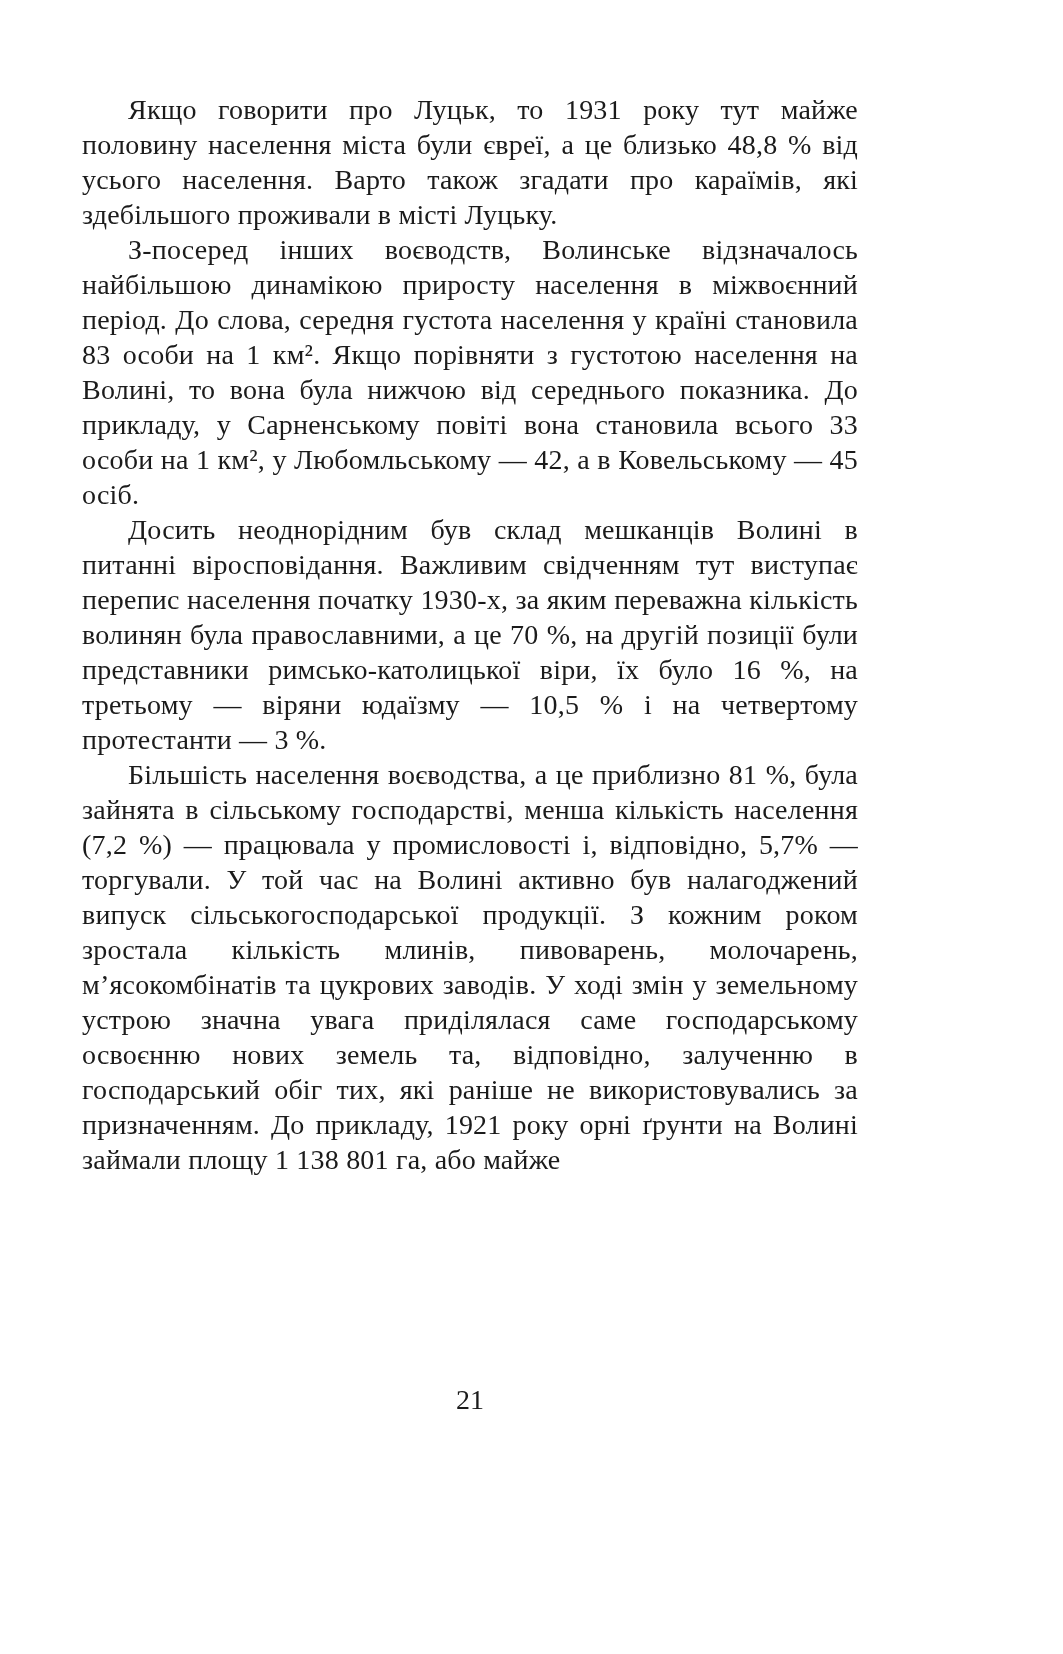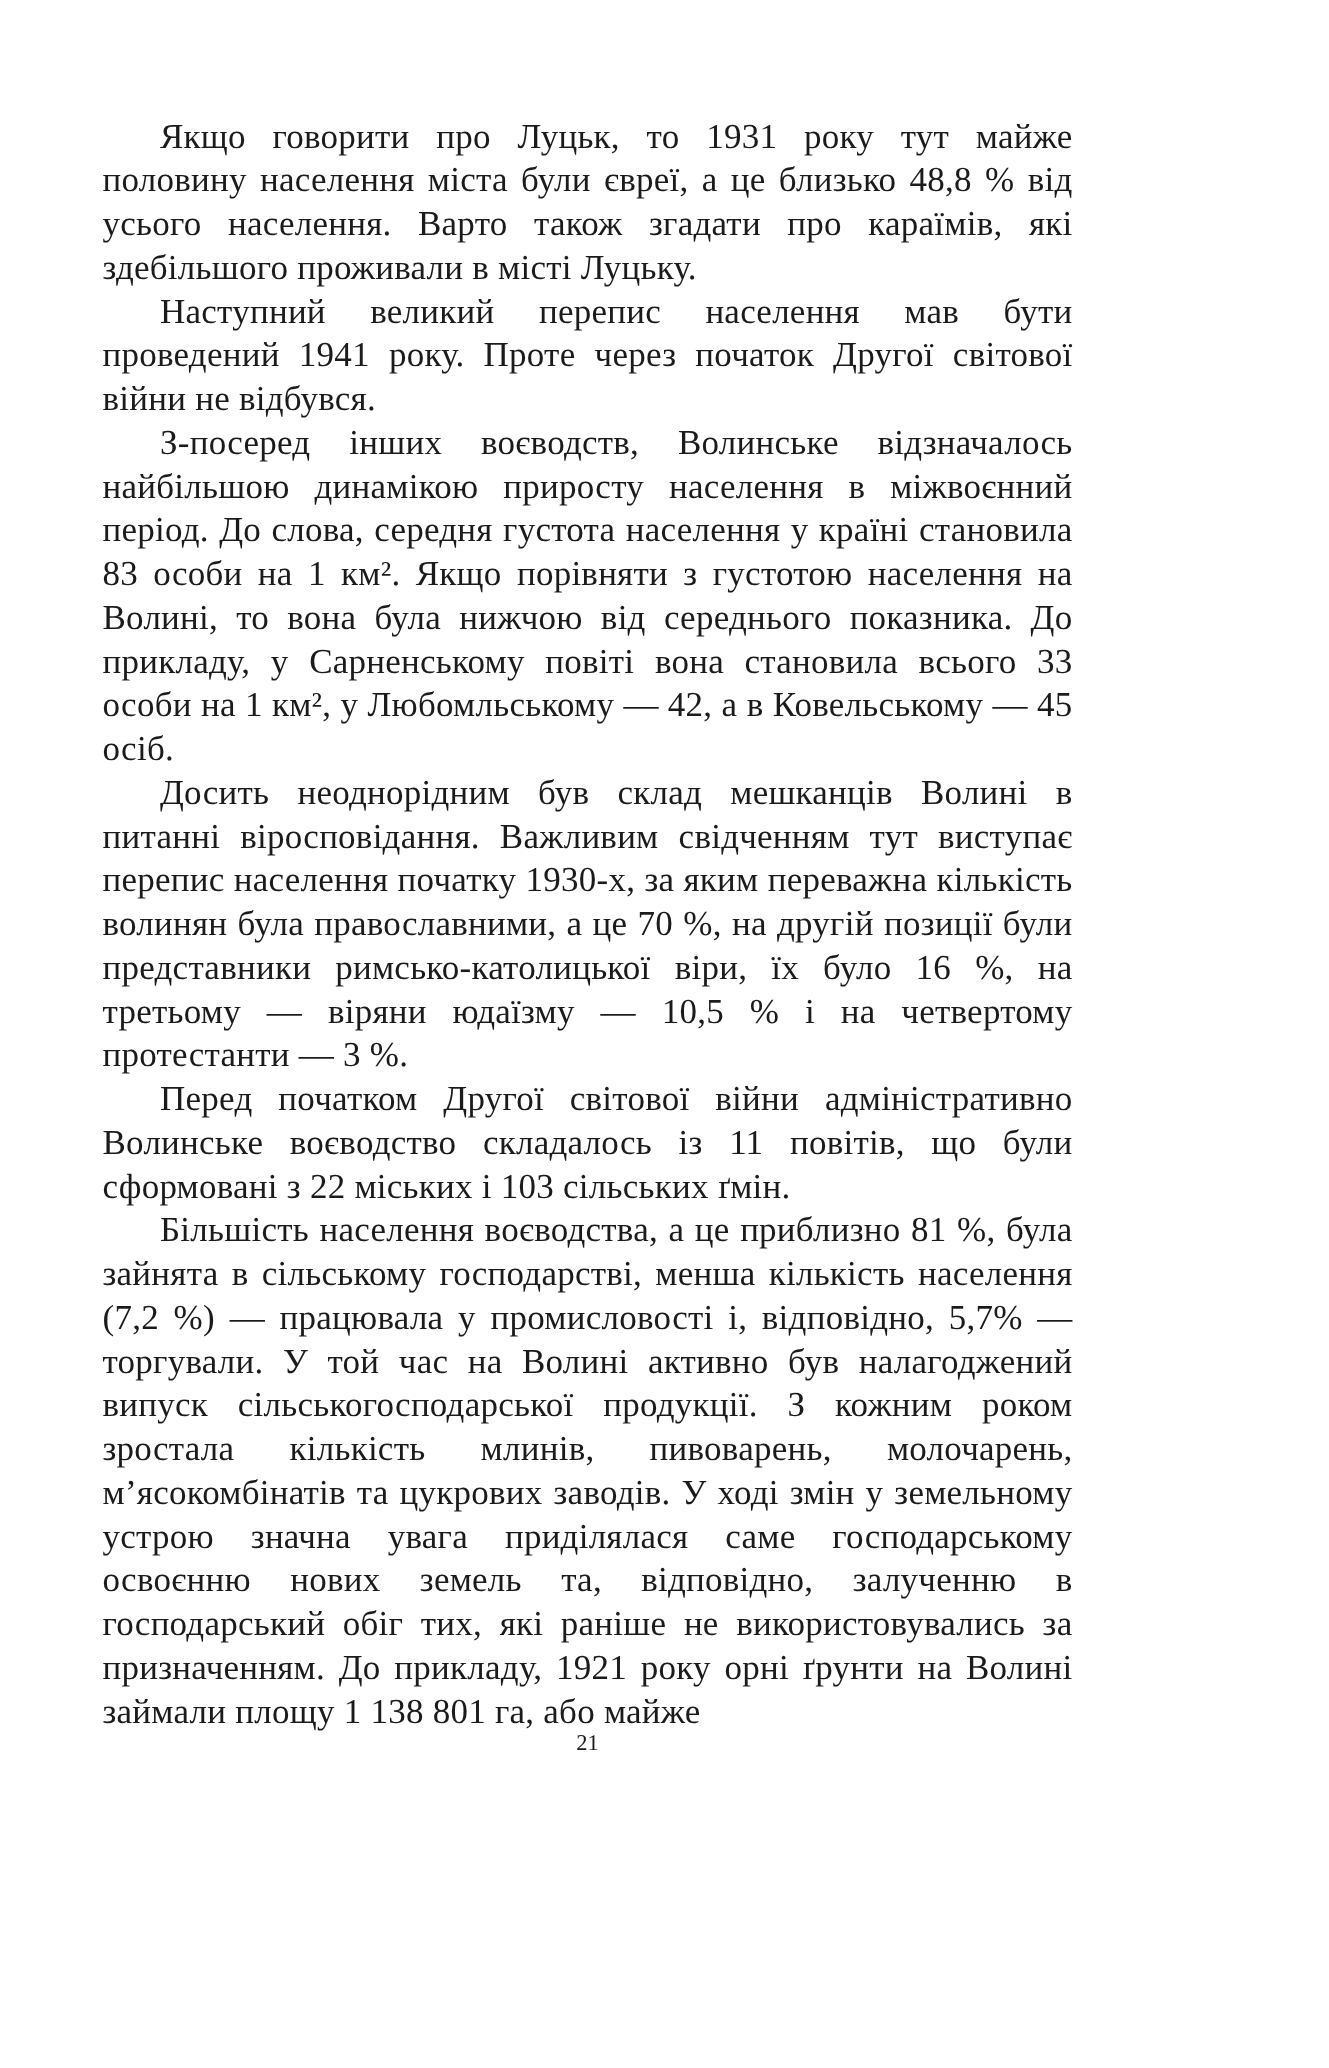--- a/index.html
+++ b/index.html
@@ -31,30 +31,28 @@
     margin: 0;
     padding: 0;
     text-indent: 46px;
   }
   .page-number {
     position: absolute;
     left: 82px;
     top: 1384px;
     width: 776px;
     text-align: center;
-    font-size: 18px;
+    font-size: 28px;
     color: #1b1b1b;
   }
 </style>
 </head>
 <body>
 
 <div class="book-page">
   <div class="text-block">
     <p class="para">Якщо говорити про Луцьк, то 1931 року тут майже половину населення міста були євреї, а це близько 48,8&nbsp;% від усього населення. Варто також згадати про караїмів, які здебільшого проживали в місті Луцьку.</p>
-    <p class="para">Наступний великий перепис населення мав бути проведений 1941 року. Проте через початок Другої світової війни не відбувся.</p>
     <p class="para">З-посеред інших воєводств, Волинське відзначалось найбільшою динамікою приросту населення в міжвоєнний період. До слова, середня густота населення у країні становила 83 особи на 1&nbsp;км². Якщо порівняти з густотою населення на Волині, то вона була нижчою від середнього показника. До прикладу, у Сарненському повіті вона становила всього 33 особи на 1&nbsp;км², у Любомльському — 42, а в Ковельському — 45 осіб.</p>
     <p class="para">Досить неоднорідним був склад мешканців Волині в питанні віросповідання. Важливим свідченням тут виступає перепис населення початку 1930-х, за яким переважна кількість волинян була православними, а це 70&nbsp;%, на другій позиції були представники римсько-католицької віри, їх було 16&nbsp;%, на третьому — віряни юдаїзму — 10,5&nbsp;% і на четвертому протестанти — 3&nbsp;%.</p>
-    <p class="para">Перед початком Другої світової війни адміністративно Волинське воєводство складалось із 11 повітів, що були сформовані з 22 міських і 103 сільських ґмін.</p>
     <p class="para">Більшість населення воєводства, а це приблизно 81&nbsp;%, була зайнята в сільському господарстві, менша кількість населення (7,2&nbsp;%) — працювала у промисловості і, відповідно, 5,7% — торгували. У той час на Волині активно був налагоджений випуск сільськогосподарської продукції. З кожним роком зростала кількість млинів, пивоварень, молочарень, м’ясокомбінатів та цукрових заводів. У ході змін у земельному устрою значна увага приділялася саме господарському освоєнню нових земель та, відповідно, залученню в господарський обіг тих, які раніше не використовувались за призначенням. До прикладу, 1921 року орні ґрунти на Волині займали площу 1&nbsp;138&nbsp;801 га, або майже</p>
   </div>
   <div class="page-number">21</div>
 </div>
 
 </body></html>

